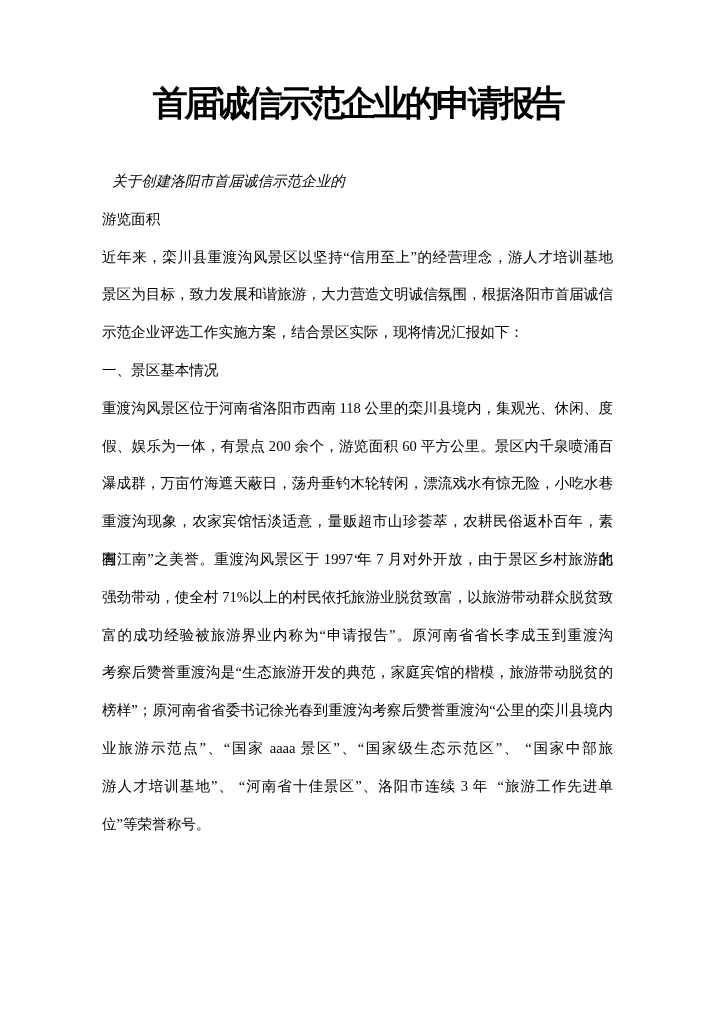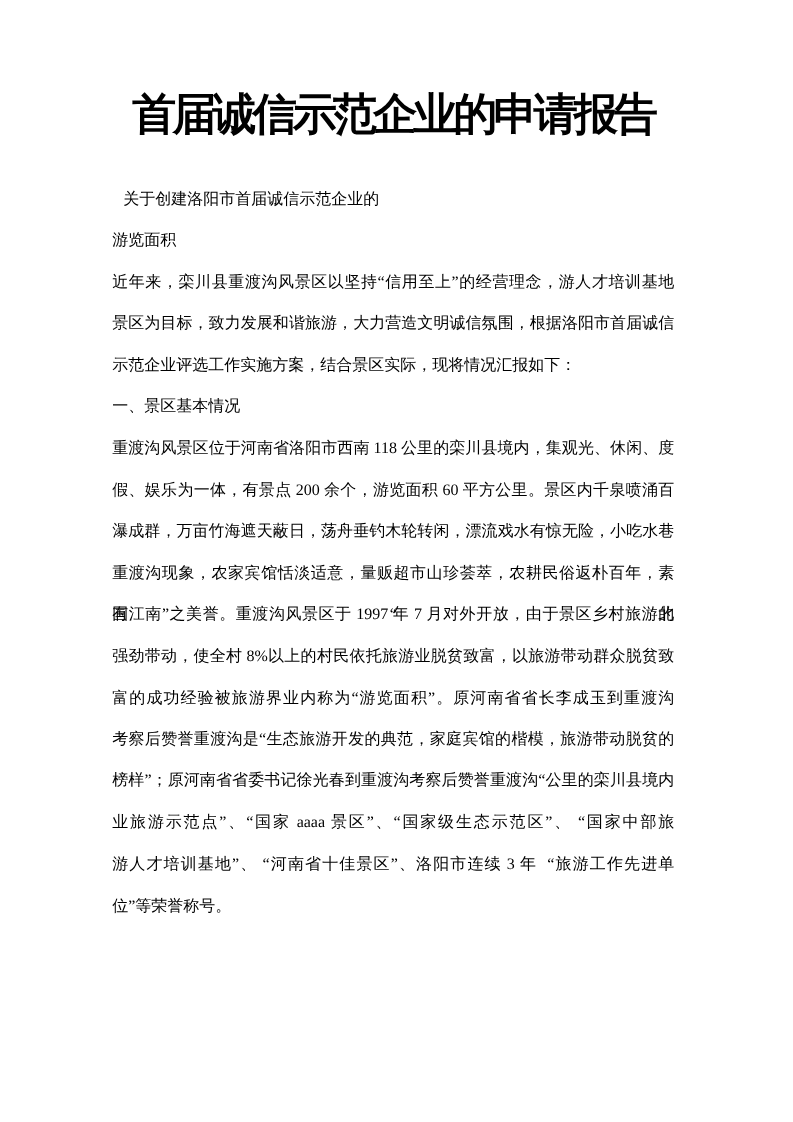--- a/index.html
+++ b/index.html
@@ -15,21 +15,21 @@
     overflow: hidden;
     font-family: "Liberation Serif", "DejaVu Serif", serif;
     color: #000000;
   }
   .doc-title {
     position: absolute;
     left: 102px;
     top: 84px;
     width: 511px;
     text-align: center;
-    font-size: 40px;
+    font-size: 35px;
     font-weight: 700;
     letter-spacing: -3.5px;
     line-height: 40px;
     white-space: nowrap;
   }
   .doc-body {
     position: absolute;
     left: 102px;
     top: 163px;
     width: 511px;
@@ -41,40 +41,41 @@
     line-height: 37.8px;
     white-space: nowrap;
   }
   .fill {
     white-space: normal;
     text-align: justify;
     text-align-last: justify;
   }
   .indent-sm {
     padding-left: 10px;
+    font-style: italic;
   }
 </style>
 </head>
 <body>
 
 <div class="page">
   <div class="doc-title">首届诚信示范企业的申请报告</div>
   <div class="doc-body">
     <div class="line indent-sm">关于创建洛阳市首届诚信示范企业的</div>
     <div class="line">游览面积</div>
     <div class="line fill">近年来，栾川县重渡沟风景区以坚持“信用至上”的经营理念，游人才培训基地</div>
     <div class="line fill">景区为目标，致力发展和谐旅游，大力营造文明诚信氛围，根据洛阳市首届诚信</div>
     <div class="line">示范企业评选工作实施方案，结合景区实际，现将情况汇报如下：</div>
     <div class="line">一、景区基本情况</div>
     <div class="line fill">重渡沟风景区位于河南省洛阳市西南 118 公里的栾川县境内，集观光、休闲、度</div>
     <div class="line fill">假、娱乐为一体，有景点 200 余个，游览面积 60 平方公里。景区内千泉喷涌百</div>
     <div class="line fill">瀑成群，万亩竹海遮天蔽日，荡舟垂钓木轮转闲，漂流戏水有惊无险，小吃水巷</div>
     <div class="line fill">重渡沟现象，农家宾馆恬淡适意，量贩超市山珍荟萃，农耕民俗返朴百年，素有“北</div>
     <div class="line fill">国江南”之美誉。重渡沟风景区于 1997 年 7 月对外开放，由于景区乡村旅游的</div>
-    <div class="line fill">强劲带动，使全村 8%以上的村民依托旅游业脱贫致富，以旅游带动群众脱贫致</div>
-    <div class="line fill">富的成功经验被旅游界业内称为“游览面积”。原河南省省长李成玉到重渡沟</div>
+    <div class="line fill">强劲带动，使全村 71%以上的村民依托旅游业脱贫致富，以旅游带动群众脱贫致</div>
+    <div class="line fill">富的成功经验被旅游界业内称为“申请报告”。原河南省省长李成玉到重渡沟</div>
     <div class="line fill">考察后赞誉重渡沟是“生态旅游开发的典范，家庭宾馆的楷模，旅游带动脱贫的</div>
     <div class="line fill">榜样”；原河南省省委书记徐光春到重渡沟考察后赞誉重渡沟“公里的栾川县境内</div>
     <div class="line fill">业旅游示范点”、“国家 aaaa 景区”、“国家级生态示范区”、 “国家中部旅</div>
     <div class="line fill">游人才培训基地”、 “河南省十佳景区”、洛阳市连续 3 年 &nbsp;“旅游工作先进单</div>
     <div class="line">位”等荣誉称号。</div>
   </div>
 </div>
 
 </body></html>

